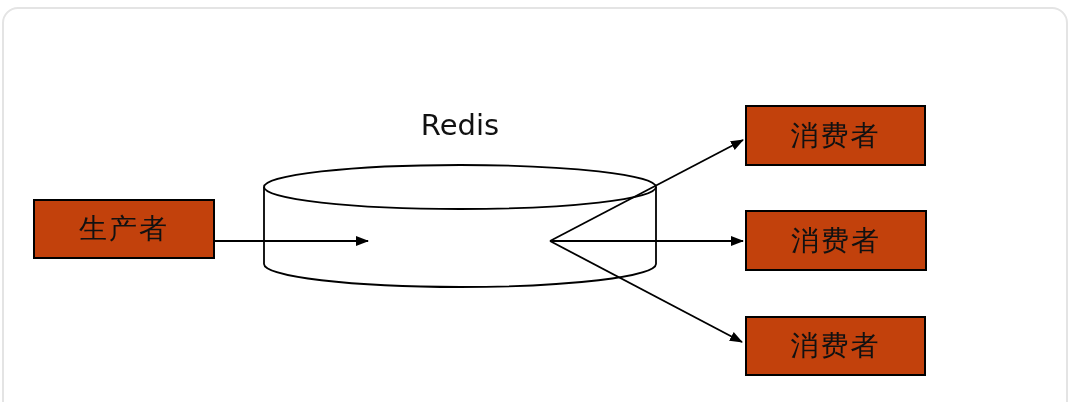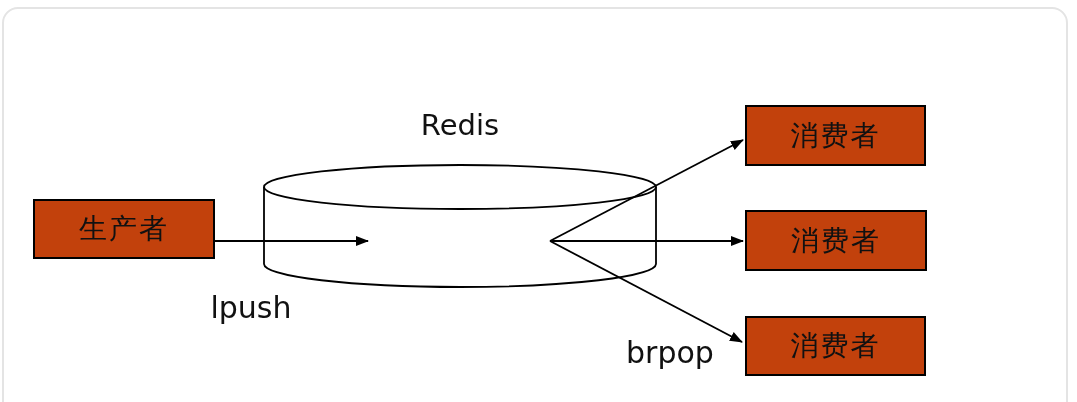--- a/index.html
+++ b/index.html
@@ -133,18 +133,16 @@
   </div>
 
   <div class="node-box consumer-2">
     <span>消费者</span>
   </div>
 
   <div class="node-box consumer-3">
     <span>消费者</span>
   </div>
 
-  <div class="label label-lpush">lpush</div>
 
-  <div class="label label-brpop">brpop</div>
 
 
 </div>
 
 </body></html>

